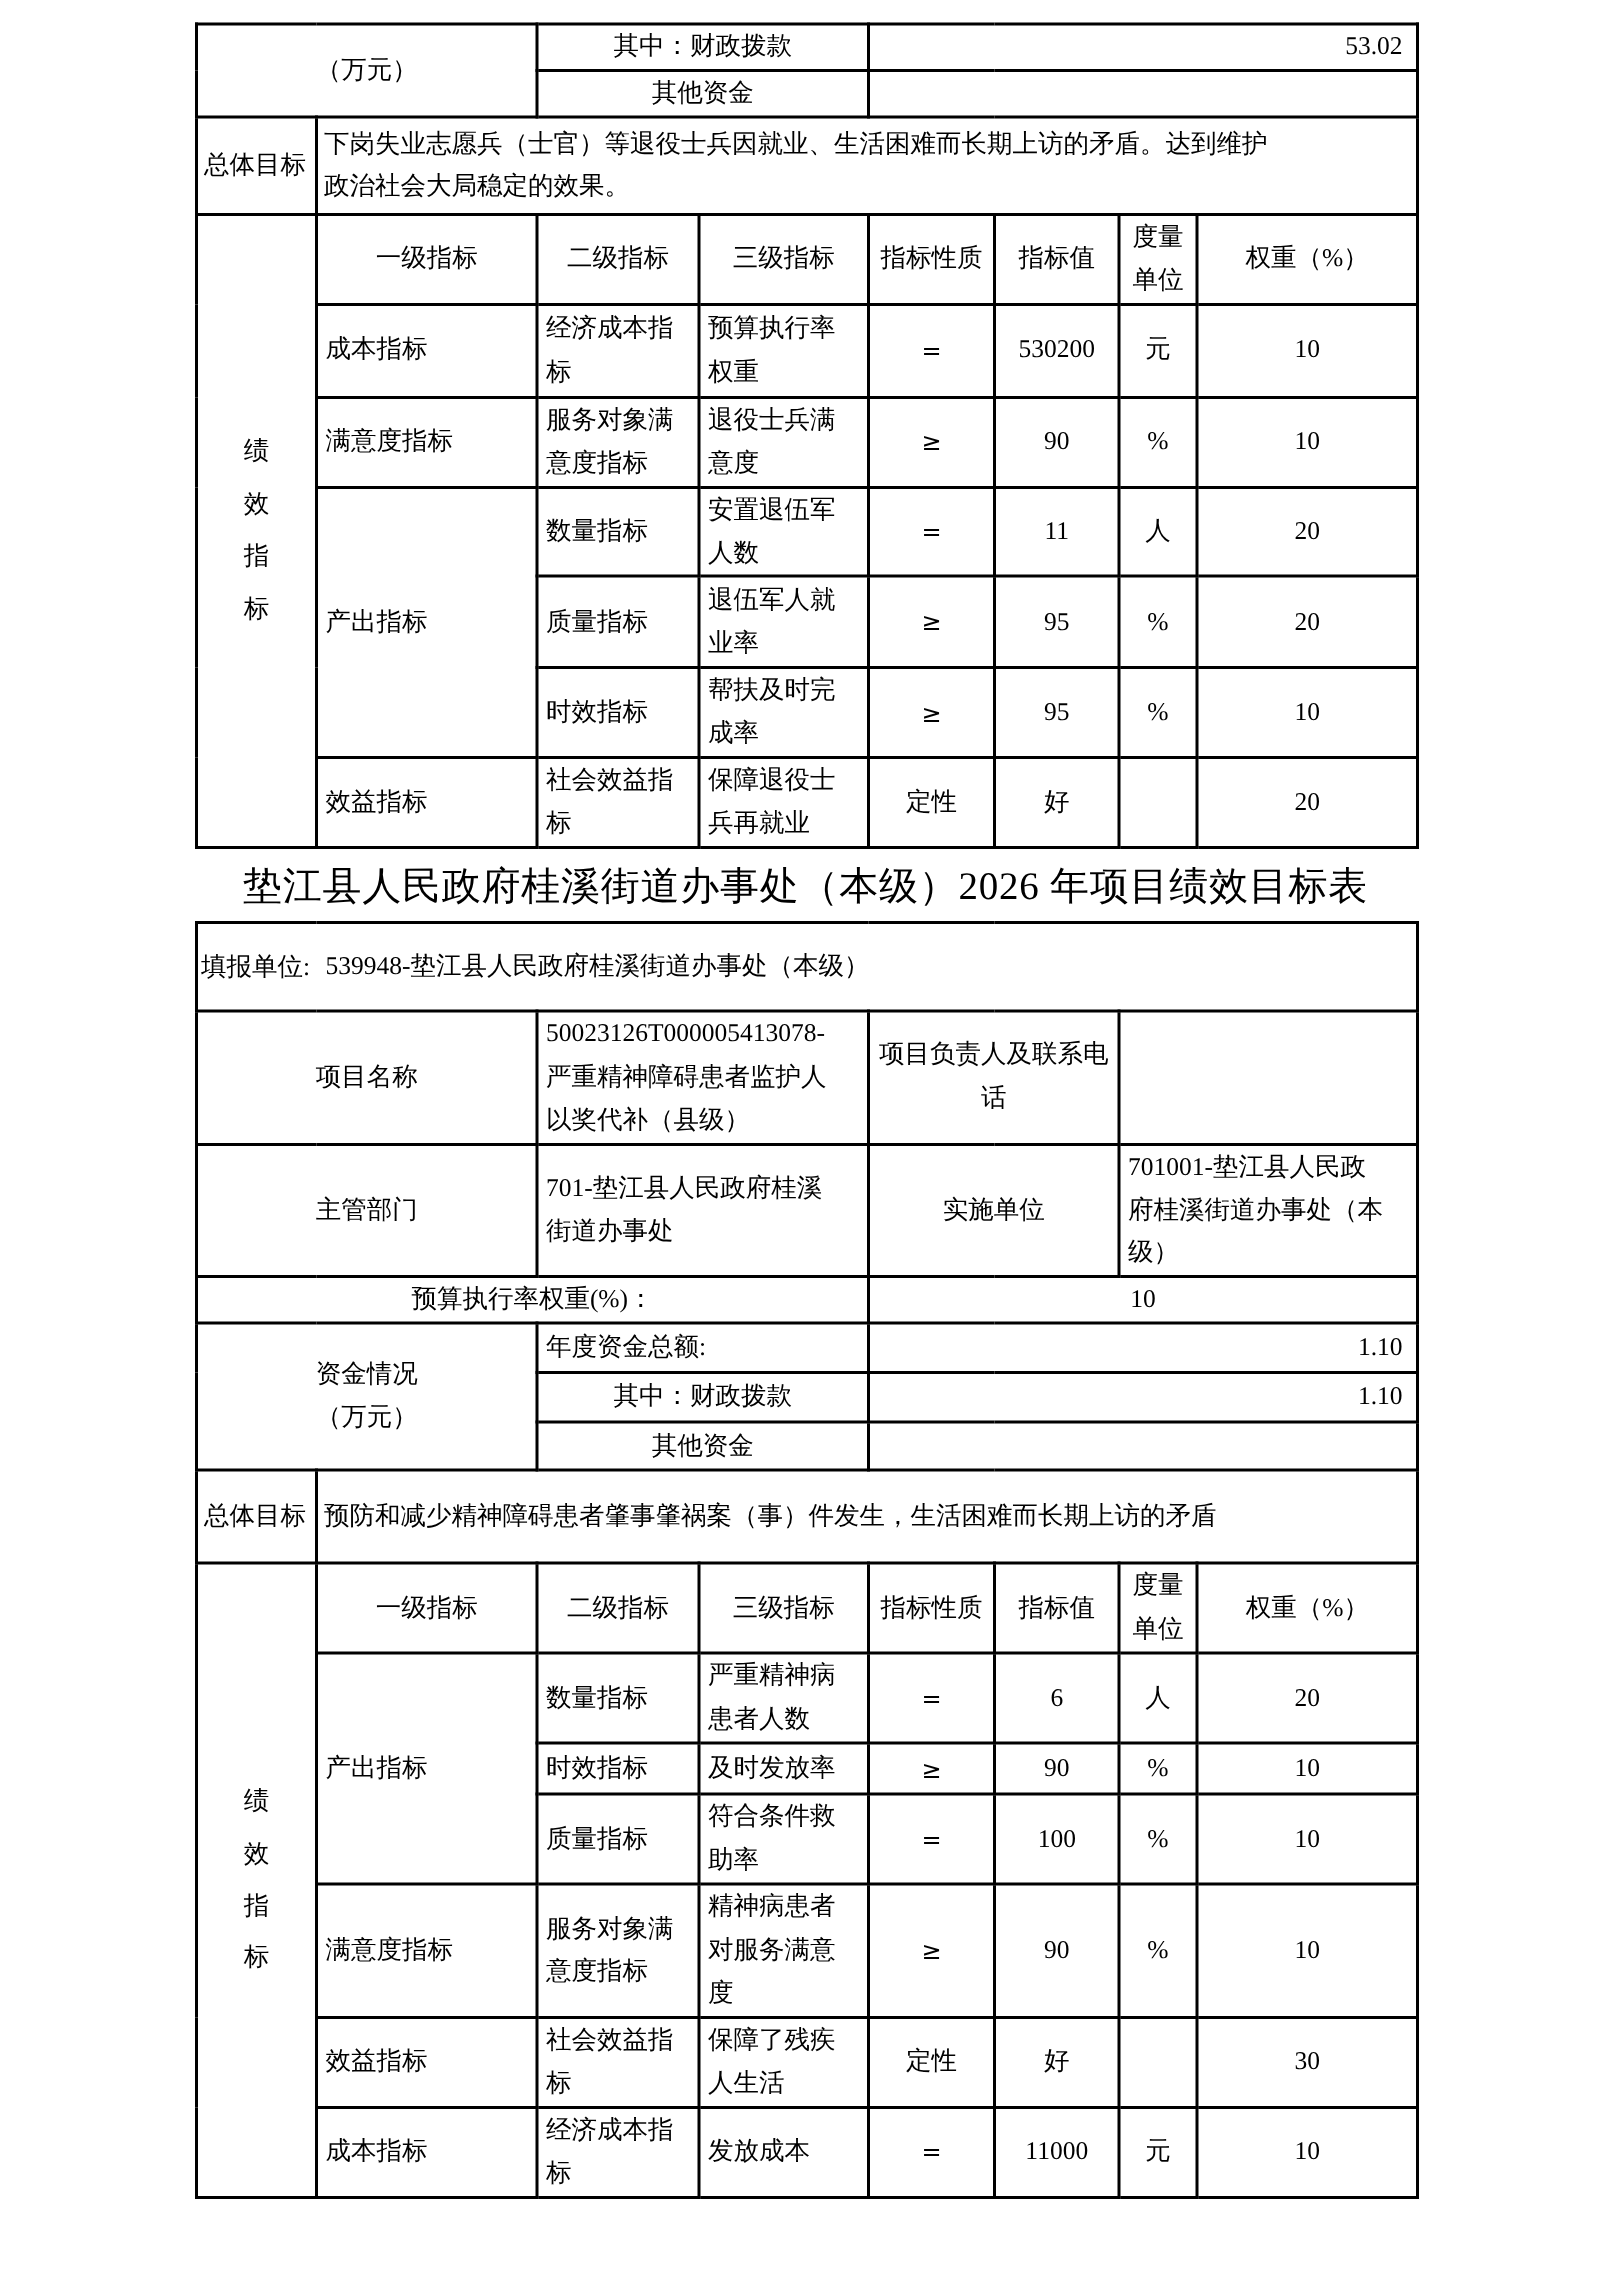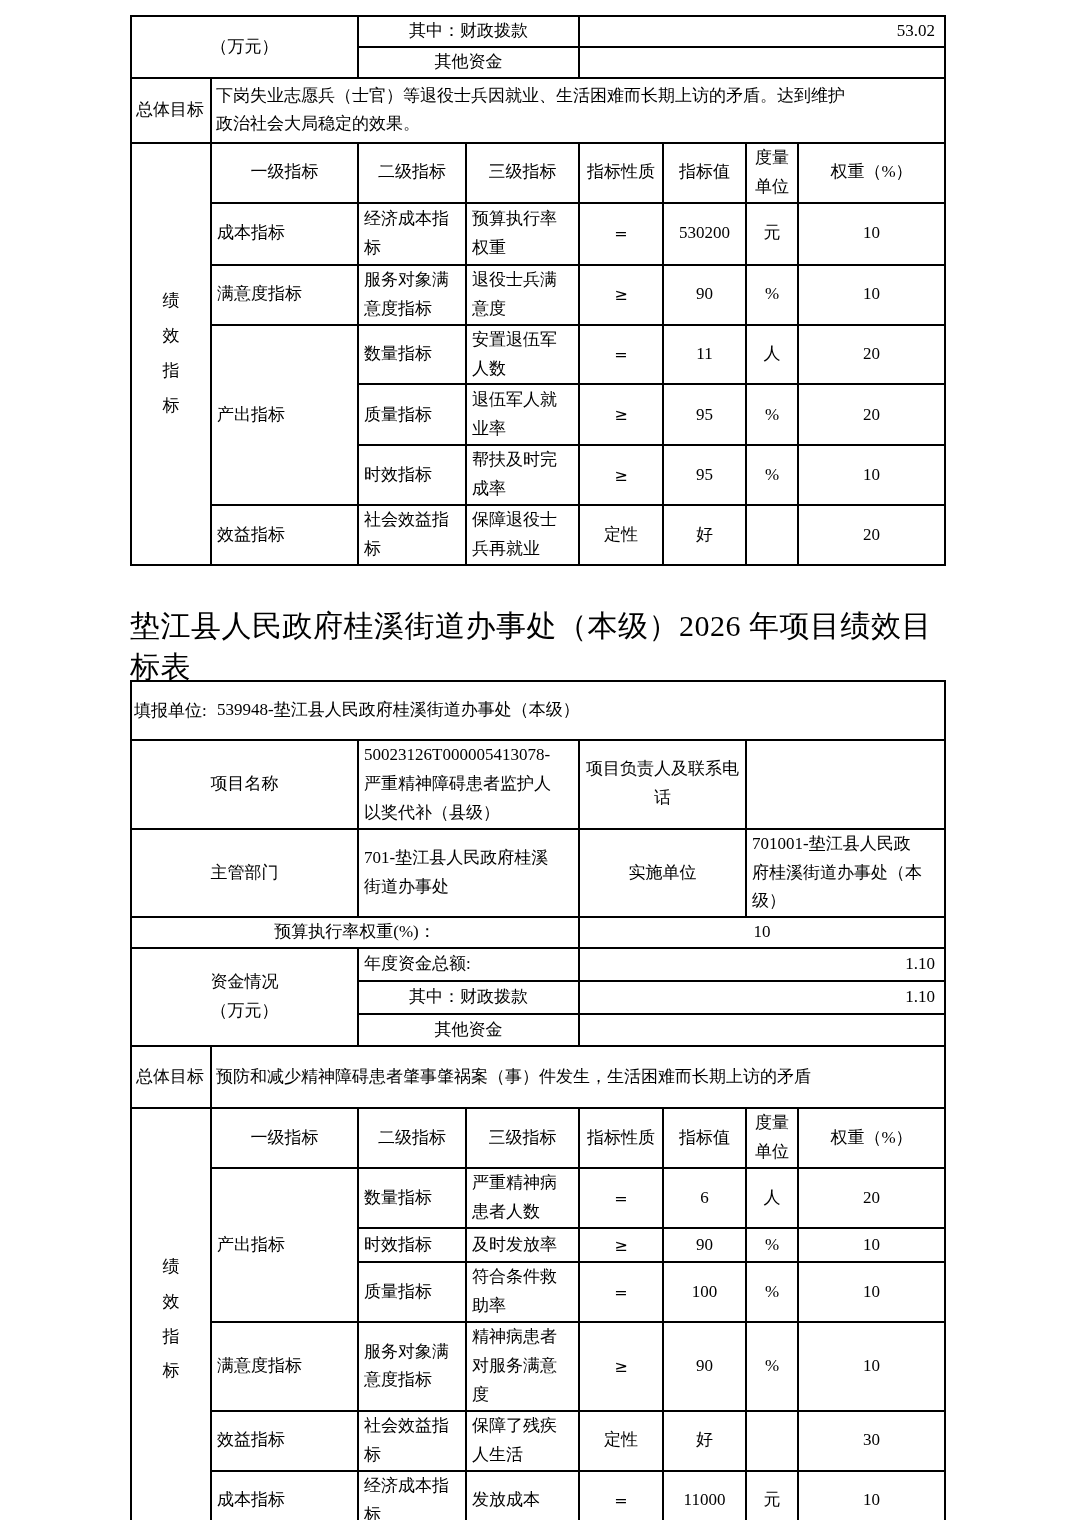--- a/index.html
+++ b/index.html
@@ -13,22 +13,22 @@
      text-align:center;}
   td.l{text-align:left;padding-left:5px;padding-right:8px;}
   td.r{text-align:right;padding-right:9px;}
   td.c{text-align:center;}
   td.tight{text-align:left;padding-left:5px;padding-right:5px;}
   .pre{white-space:pre-line;}
   .vhead{vertical-align:middle;}
   .vhead div{width:1.2em;margin:16px auto;word-break:break-all;
              line-height:2.05;text-align:center;}
   .goalcell{text-align:left;padding-left:4px;padding-right:4px;}
-  .page-title{height:66px;display:flex;align-items:center;justify-content:center;
-              font-size:30px;letter-spacing:0.5px;margin-top:48px;}
+  .page-title{height:48px;display:flex;align-items:center;justify-content:center;
+              font-size:26px;letter-spacing:0.5px;}
   .report-row{display:flex;align-items:center;height:100%;}
   .report-label{width:80px;flex:0 0 80px;text-align:left;padding-left:2px;
                 word-break:break-all;line-height:1.6;}
   .report-value{flex:1;text-align:left;padding-left:3px;}
   .nature{font-family:"DejaVu Sans","Liberation Sans",sans-serif;font-size:16px;}
 </style>
 </head>
 <body>
 
 <div class="sheet">

